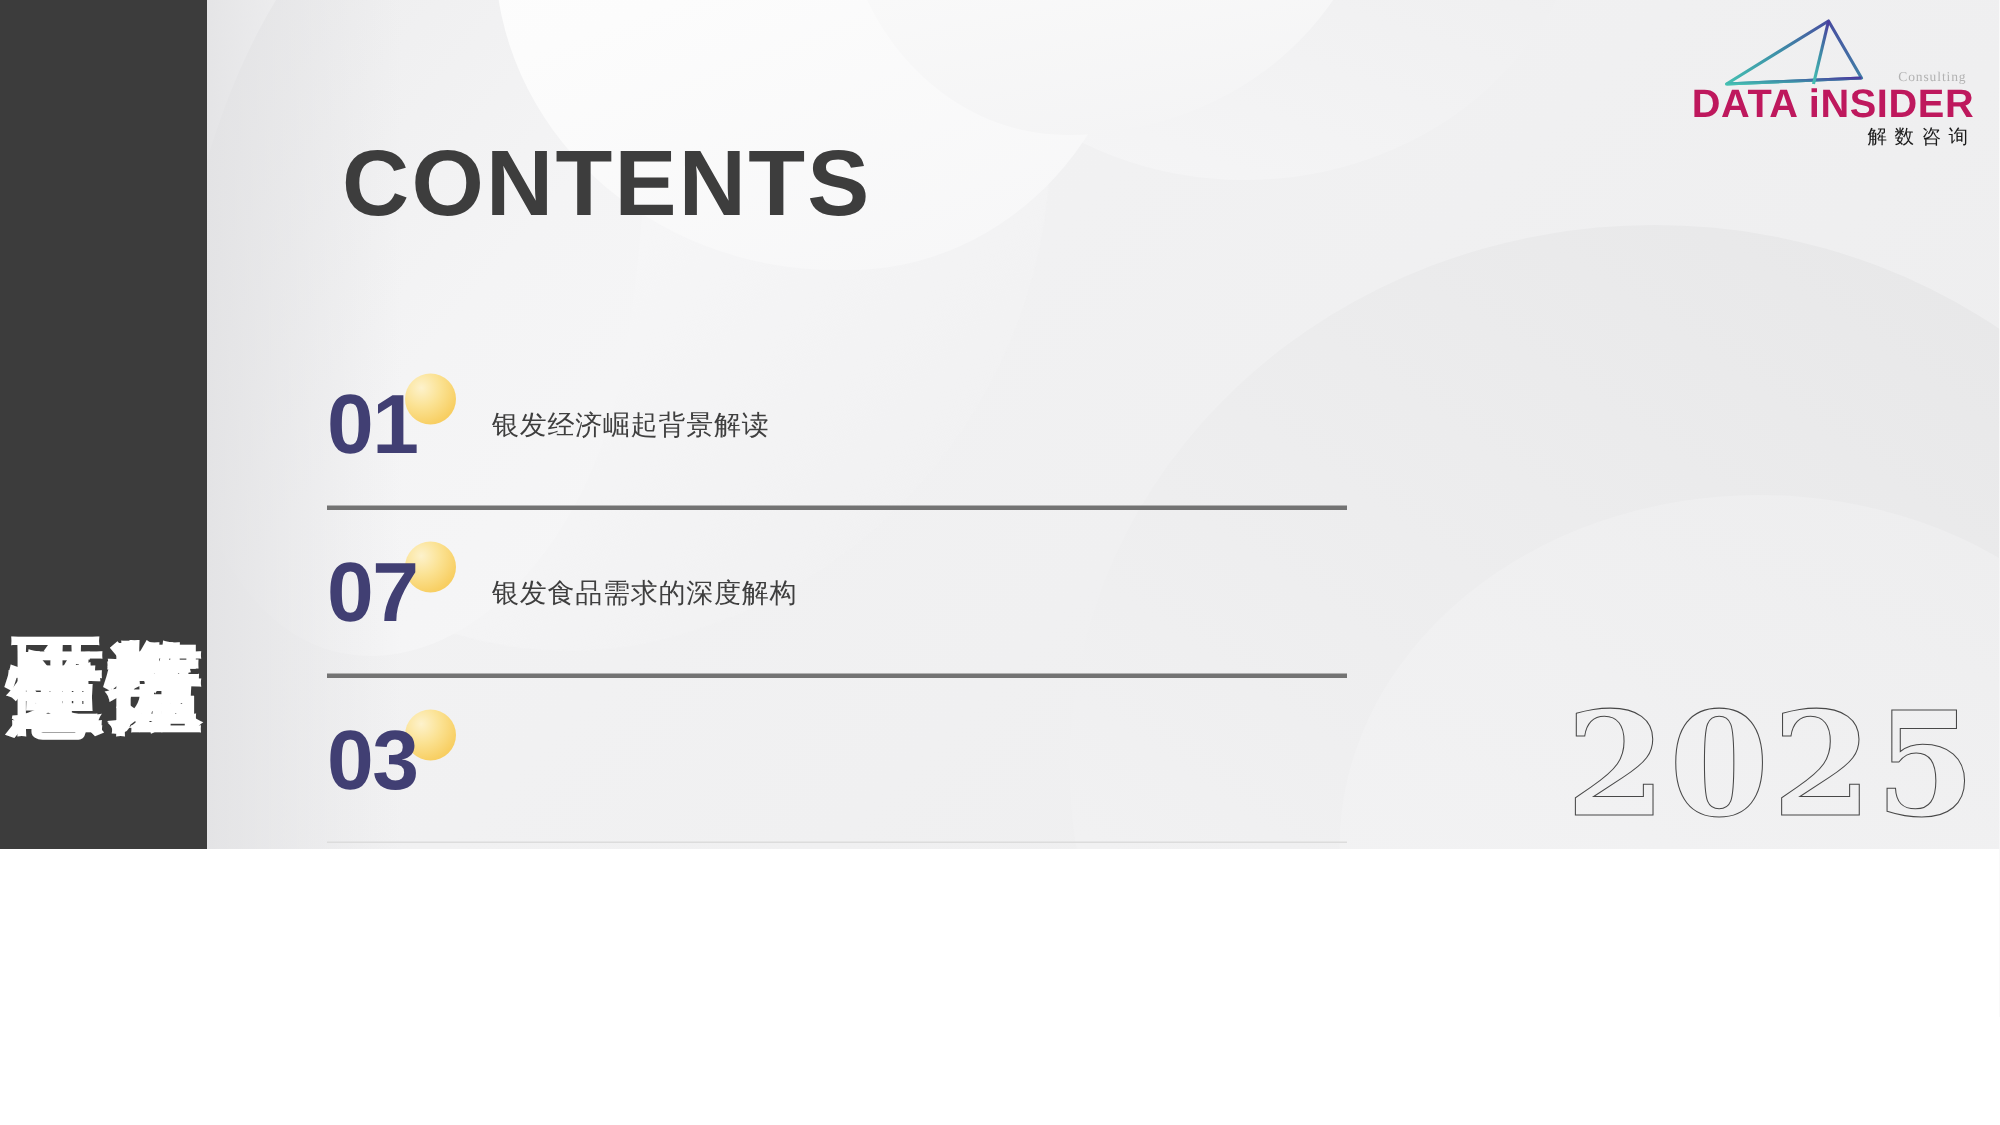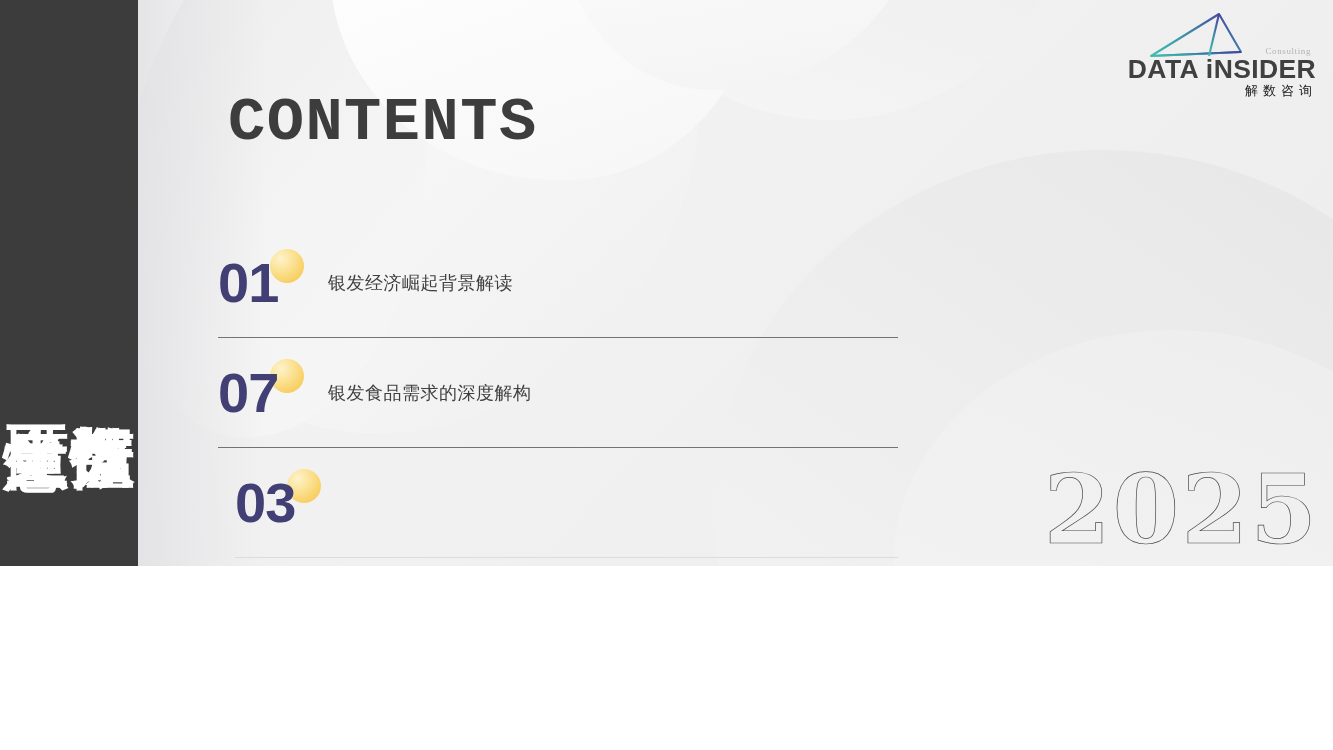--- a/index.html
+++ b/index.html
@@ -159,21 +159,21 @@
     font-family: "Liberation Serif", serif;
   }
   .logo-wordmark {
     position: absolute;
     left: 0;
     top: 44px;
     width: 190px;
     text-align: center;
     font-size: 26.5px;
     font-weight: 700;
-    color: #404040;
+    color: #be185d;
     letter-spacing: .4px;
     line-height: 1;
     white-space: nowrap;
   }
   .logo-sub {
     position: absolute;
     left: 0;
     top: 70px;
     width: 190px;
     text-align: right;
@@ -187,38 +187,37 @@
   
   .page-title {
     position: absolute;
     left: 228px;
     top: 92px;
     font-size: 62px;
     font-weight: 700;
     color: #3d3d3d;
     letter-spacing: 1.5px;
     line-height: 1;
-    font-family: Liberation Mono, monospace;
   }
 
   
   .toc {
     position: absolute;
     left: 218px;
     top: 228px;
     width: 680px;
   }
   .toc-row {
     position: relative;
     height: 109px;
     display: flex;
     align-items: center;
-    border-bottom: 1px solid #737373;
-  }
-  .toc-row:last-child { border-bottom: 1px solid #dcdcdc; margin-left: 17px; }
+    border-bottom: 3px solid #737373;
+  }
+  .toc-row:last-child { border-bottom: 1px solid #dcdcdc; }
 
   .toc-num-wrap {
     position: relative;
     width: 96px;
     flex: 0 0 96px;
     height: 72px;
     display: flex;
     align-items: center;
   }
   .toc-dot {

